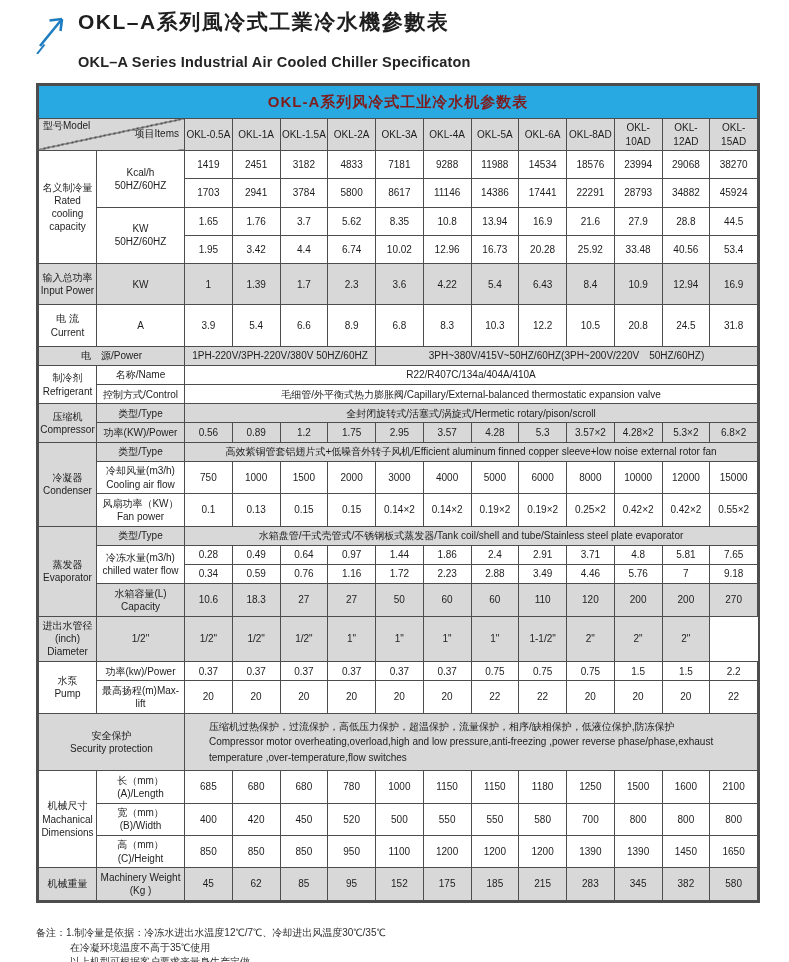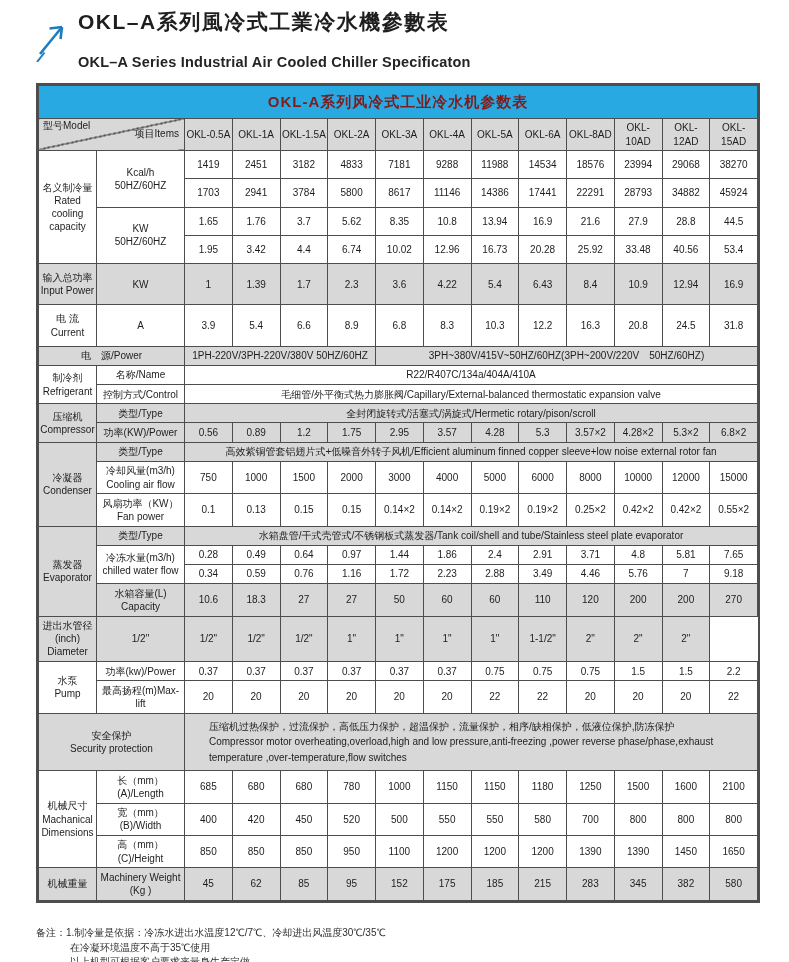--- a/index.html
+++ b/index.html
@@ -1,20 +1,20 @@
 <!DOCTYPE html>
 <html><head>
 <meta charset="utf-8">
 <style>
   html,body{margin:0;padding:0;background:#fff;}
   body{width:789px;height:962px;font-family:"Liberation Sans",sans-serif;color:#1d1d1d;overflow:hidden;}
   .page{padding-top:8px;}
 
   
-  .hdr-block{display:flex;align-items:center;margin:2px 0 12px 34px;}
+  .hdr-block{display:flex;align-items:flex-start;margin:2px 0 12px 34px;}
   .logo{width:34px;height:44px;margin-right:10px;flex:0 0 auto;}
   .titles{line-height:1.15;}
   .title-cn{font-size:21px;font-weight:700;letter-spacing:1.5px;color:#1e1e1e;}
   .title-en{font-size:14.5px;font-weight:600;color:#242424;margin-top:20px;letter-spacing:.2px;}
 
   
   .tbl-wrap{margin:0 29px 0 36px;border:2px solid #4d4d4d;}
   table{border-collapse:collapse;width:100%;table-layout:fixed;font-size:10px;}
   th,td{border:1px solid #4d4d4d;text-align:center;vertical-align:middle;
         padding:2.5px 1px;font-weight:400;line-height:1.32;white-space:pre-line;
@@ -171,21 +171,21 @@
 Current</th>
             <th>A</th>
             <td>3.9</td>
             <td>5.4</td>
             <td>6.6</td>
             <td>8.9</td>
             <td>6.8</td>
             <td>8.3</td>
             <td>10.3</td>
             <td>12.2</td>
-            <td>16.3</td>
+            <td>10.5</td>
             <td>20.8</td>
             <td>24.5</td>
             <td>31.8</td>
           </tr>
           <tr class="g ">
             <th colspan="2">电　源/Power</th>
             <td colspan="4">1PH-220V/3PH-220V/380V 50HZ/60HZ</td>
             <td colspan="8">3PH~380V/415V~50HZ/60HZ(3PH~200V/220V　50HZ/60HZ)</td>
           </tr>
           <tr class="">

